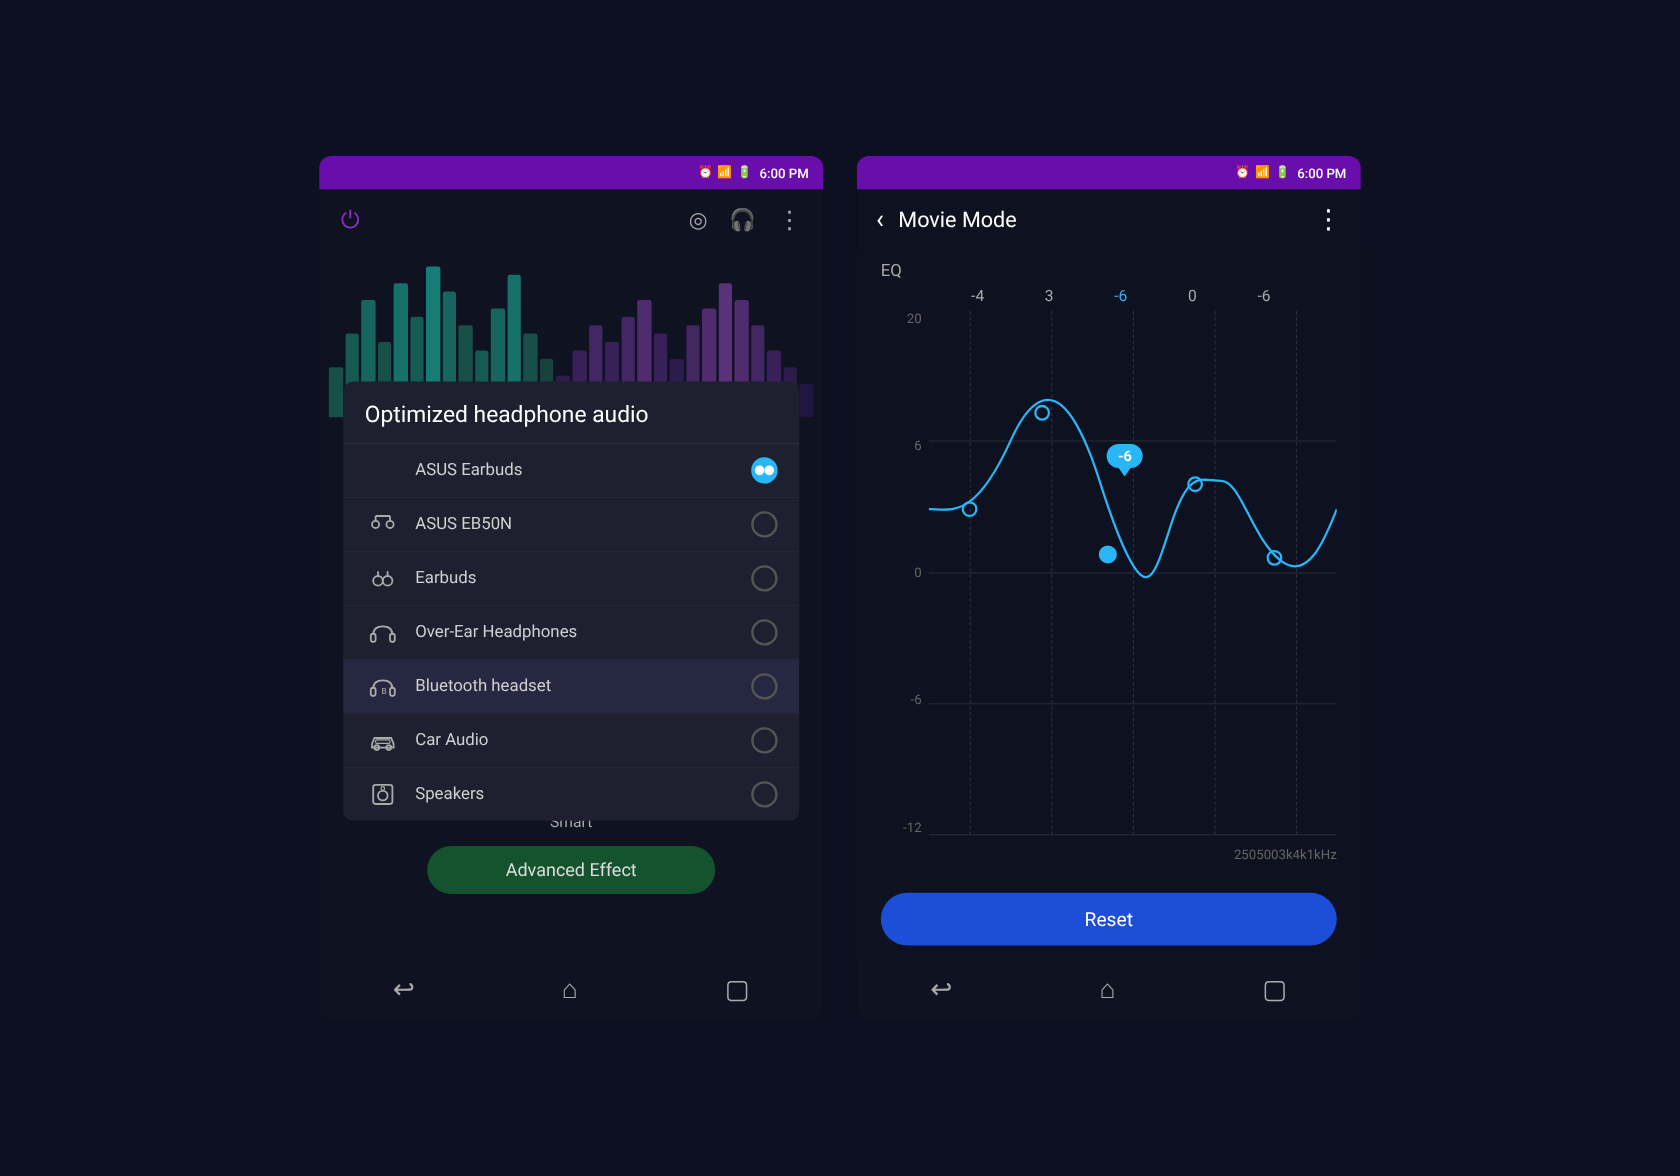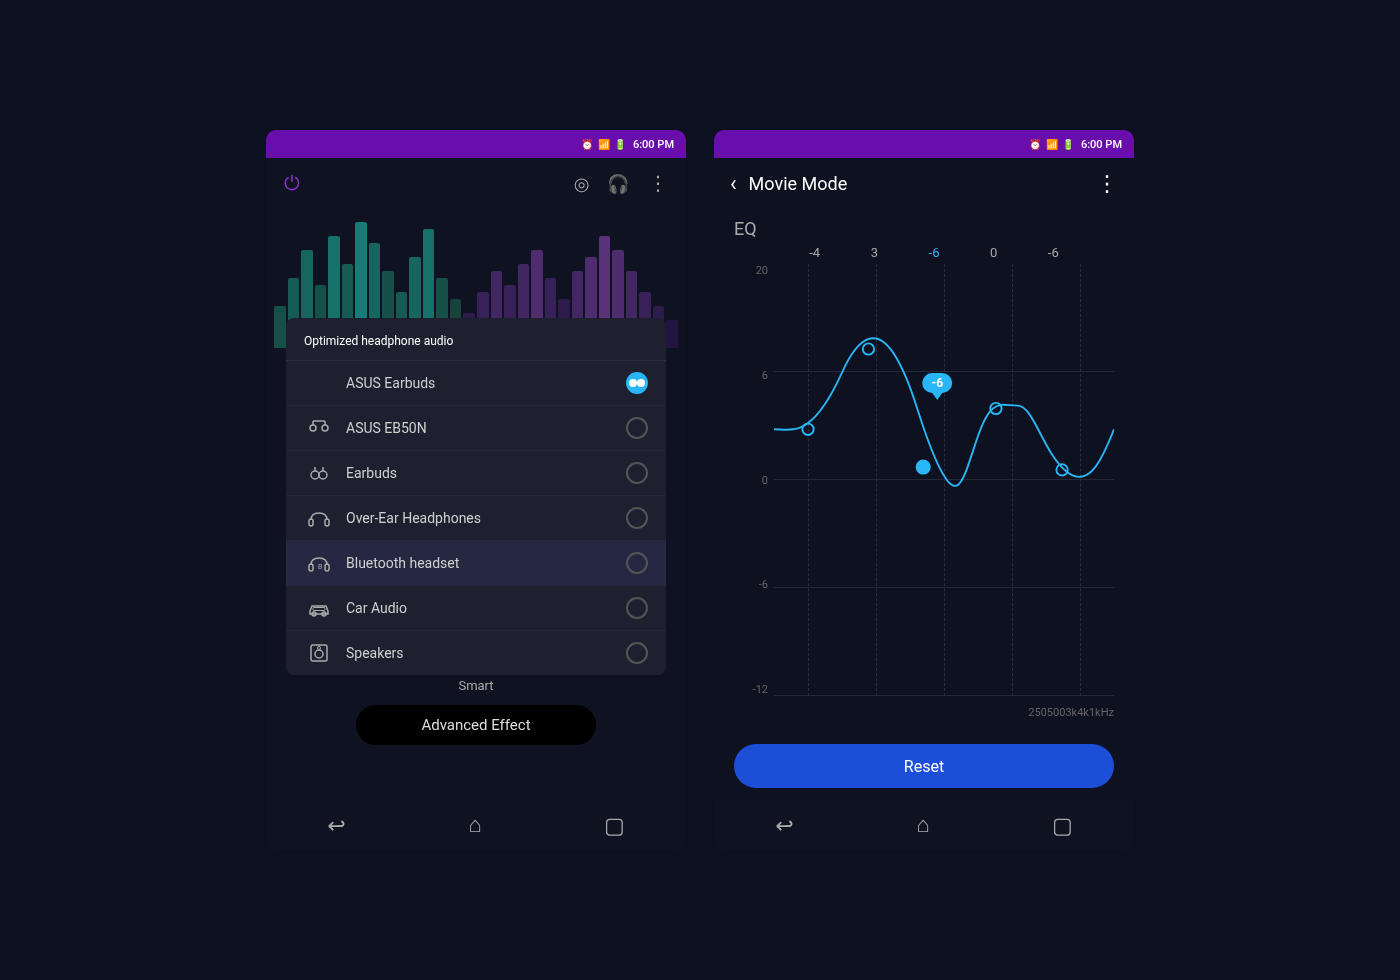--- a/index.html
+++ b/index.html
@@ -118,21 +118,21 @@
       left: 20px;
       right: 20px;
       background: #1e2030;
       border-radius: 8px;
       overflow: hidden;
       z-index: 10;
     }
 
     .modal-title {
       color: #fff;
-      font-size: 12px;
+      font-size: 19px;
       font-weight: 400;
       padding: 16px 18px 12px;
       border-bottom: 1px solid #2a2d40;
     }
 
     .modal-item {
       display: flex;
       align-items: center;
       padding: 11px 18px;
       border-bottom: 1px solid #252838;
@@ -209,21 +209,21 @@
       justify-content: center;
     }
     .smart-label {
       color: #aaa;
       font-size: 13px;
     }
 
     .advanced-btn {
       width: 240px;
       height: 40px;
-      background: #000000;
+      background: #14532d;
       border-radius: 20px;
       display: flex;
       align-items: center;
       justify-content: center;
       color: #ddd;
       font-size: 15px;
       cursor: pointer;
     }
 
     .nav-bar {
@@ -292,21 +292,21 @@
     .eq-section {
       flex: 1;
       padding: 10px 20px;
       position: relative;
       display: flex;
       flex-direction: column;
     }
 
     .eq-label {
       color: #aaa;
-      font-size: 18px;
+      font-size: 14px;
       margin-bottom: 6px;
     }
 
     .eq-chart {
       flex: 1;
       position: relative;
     }
 
     
     .eq-values {

